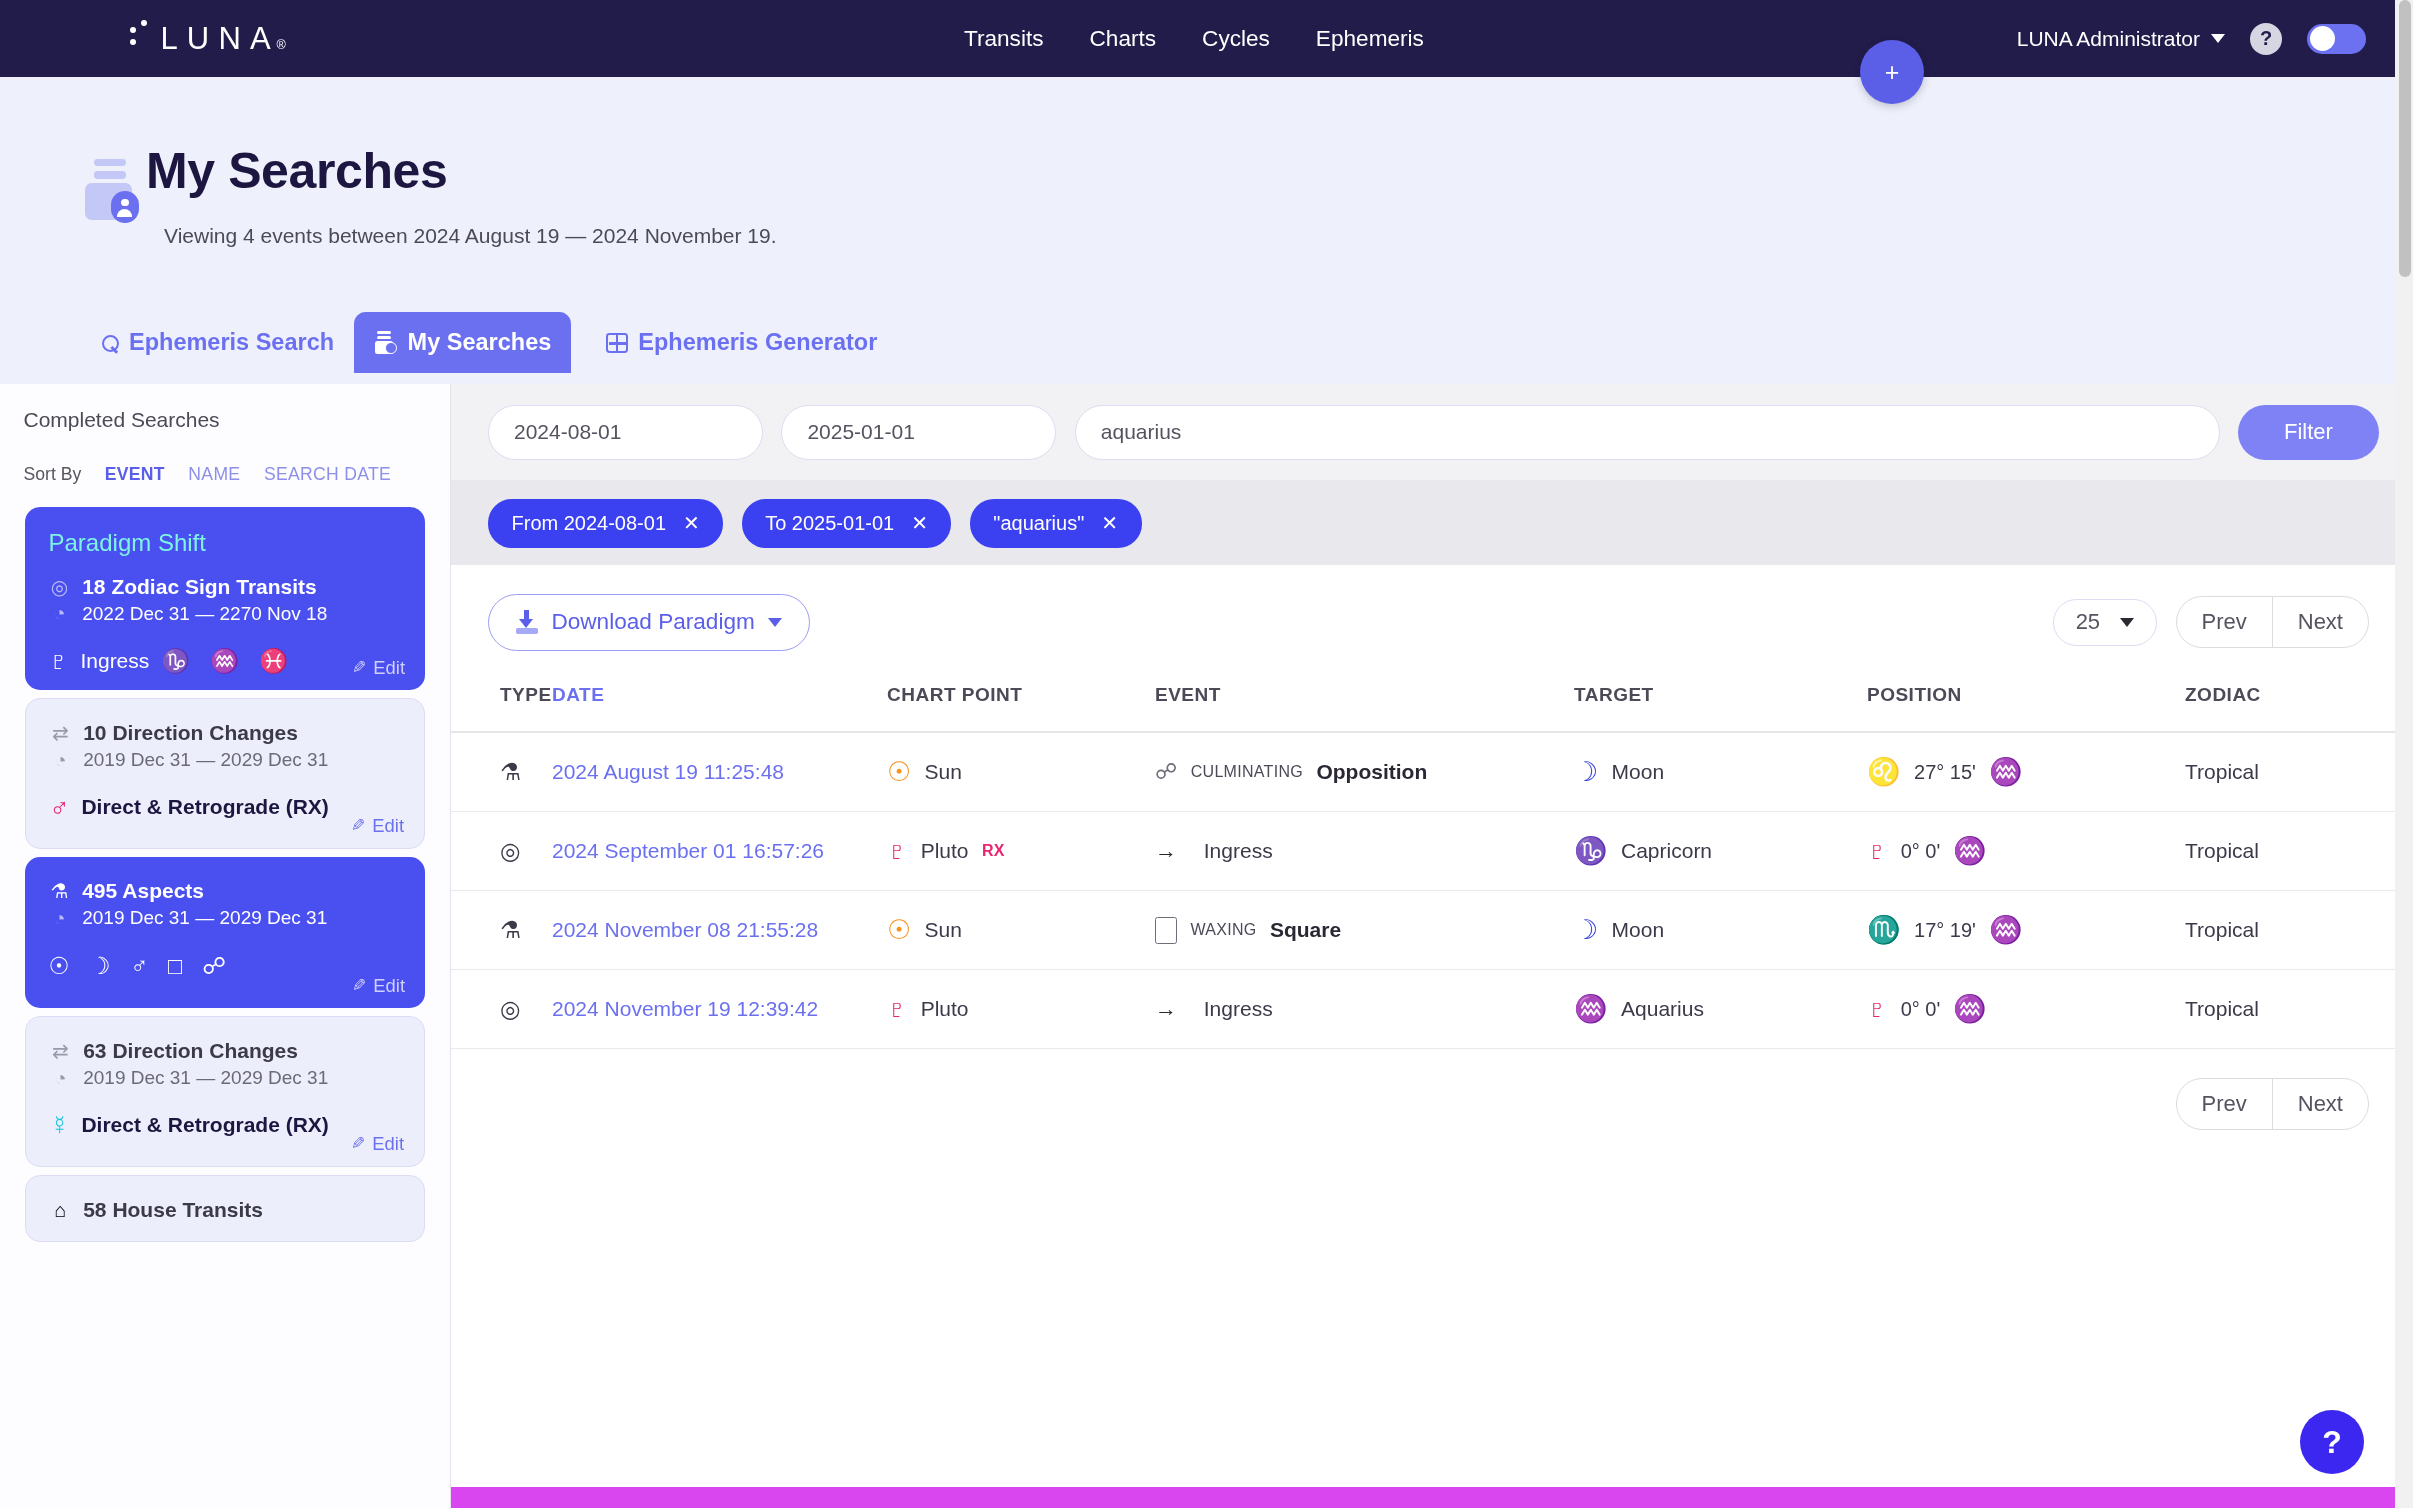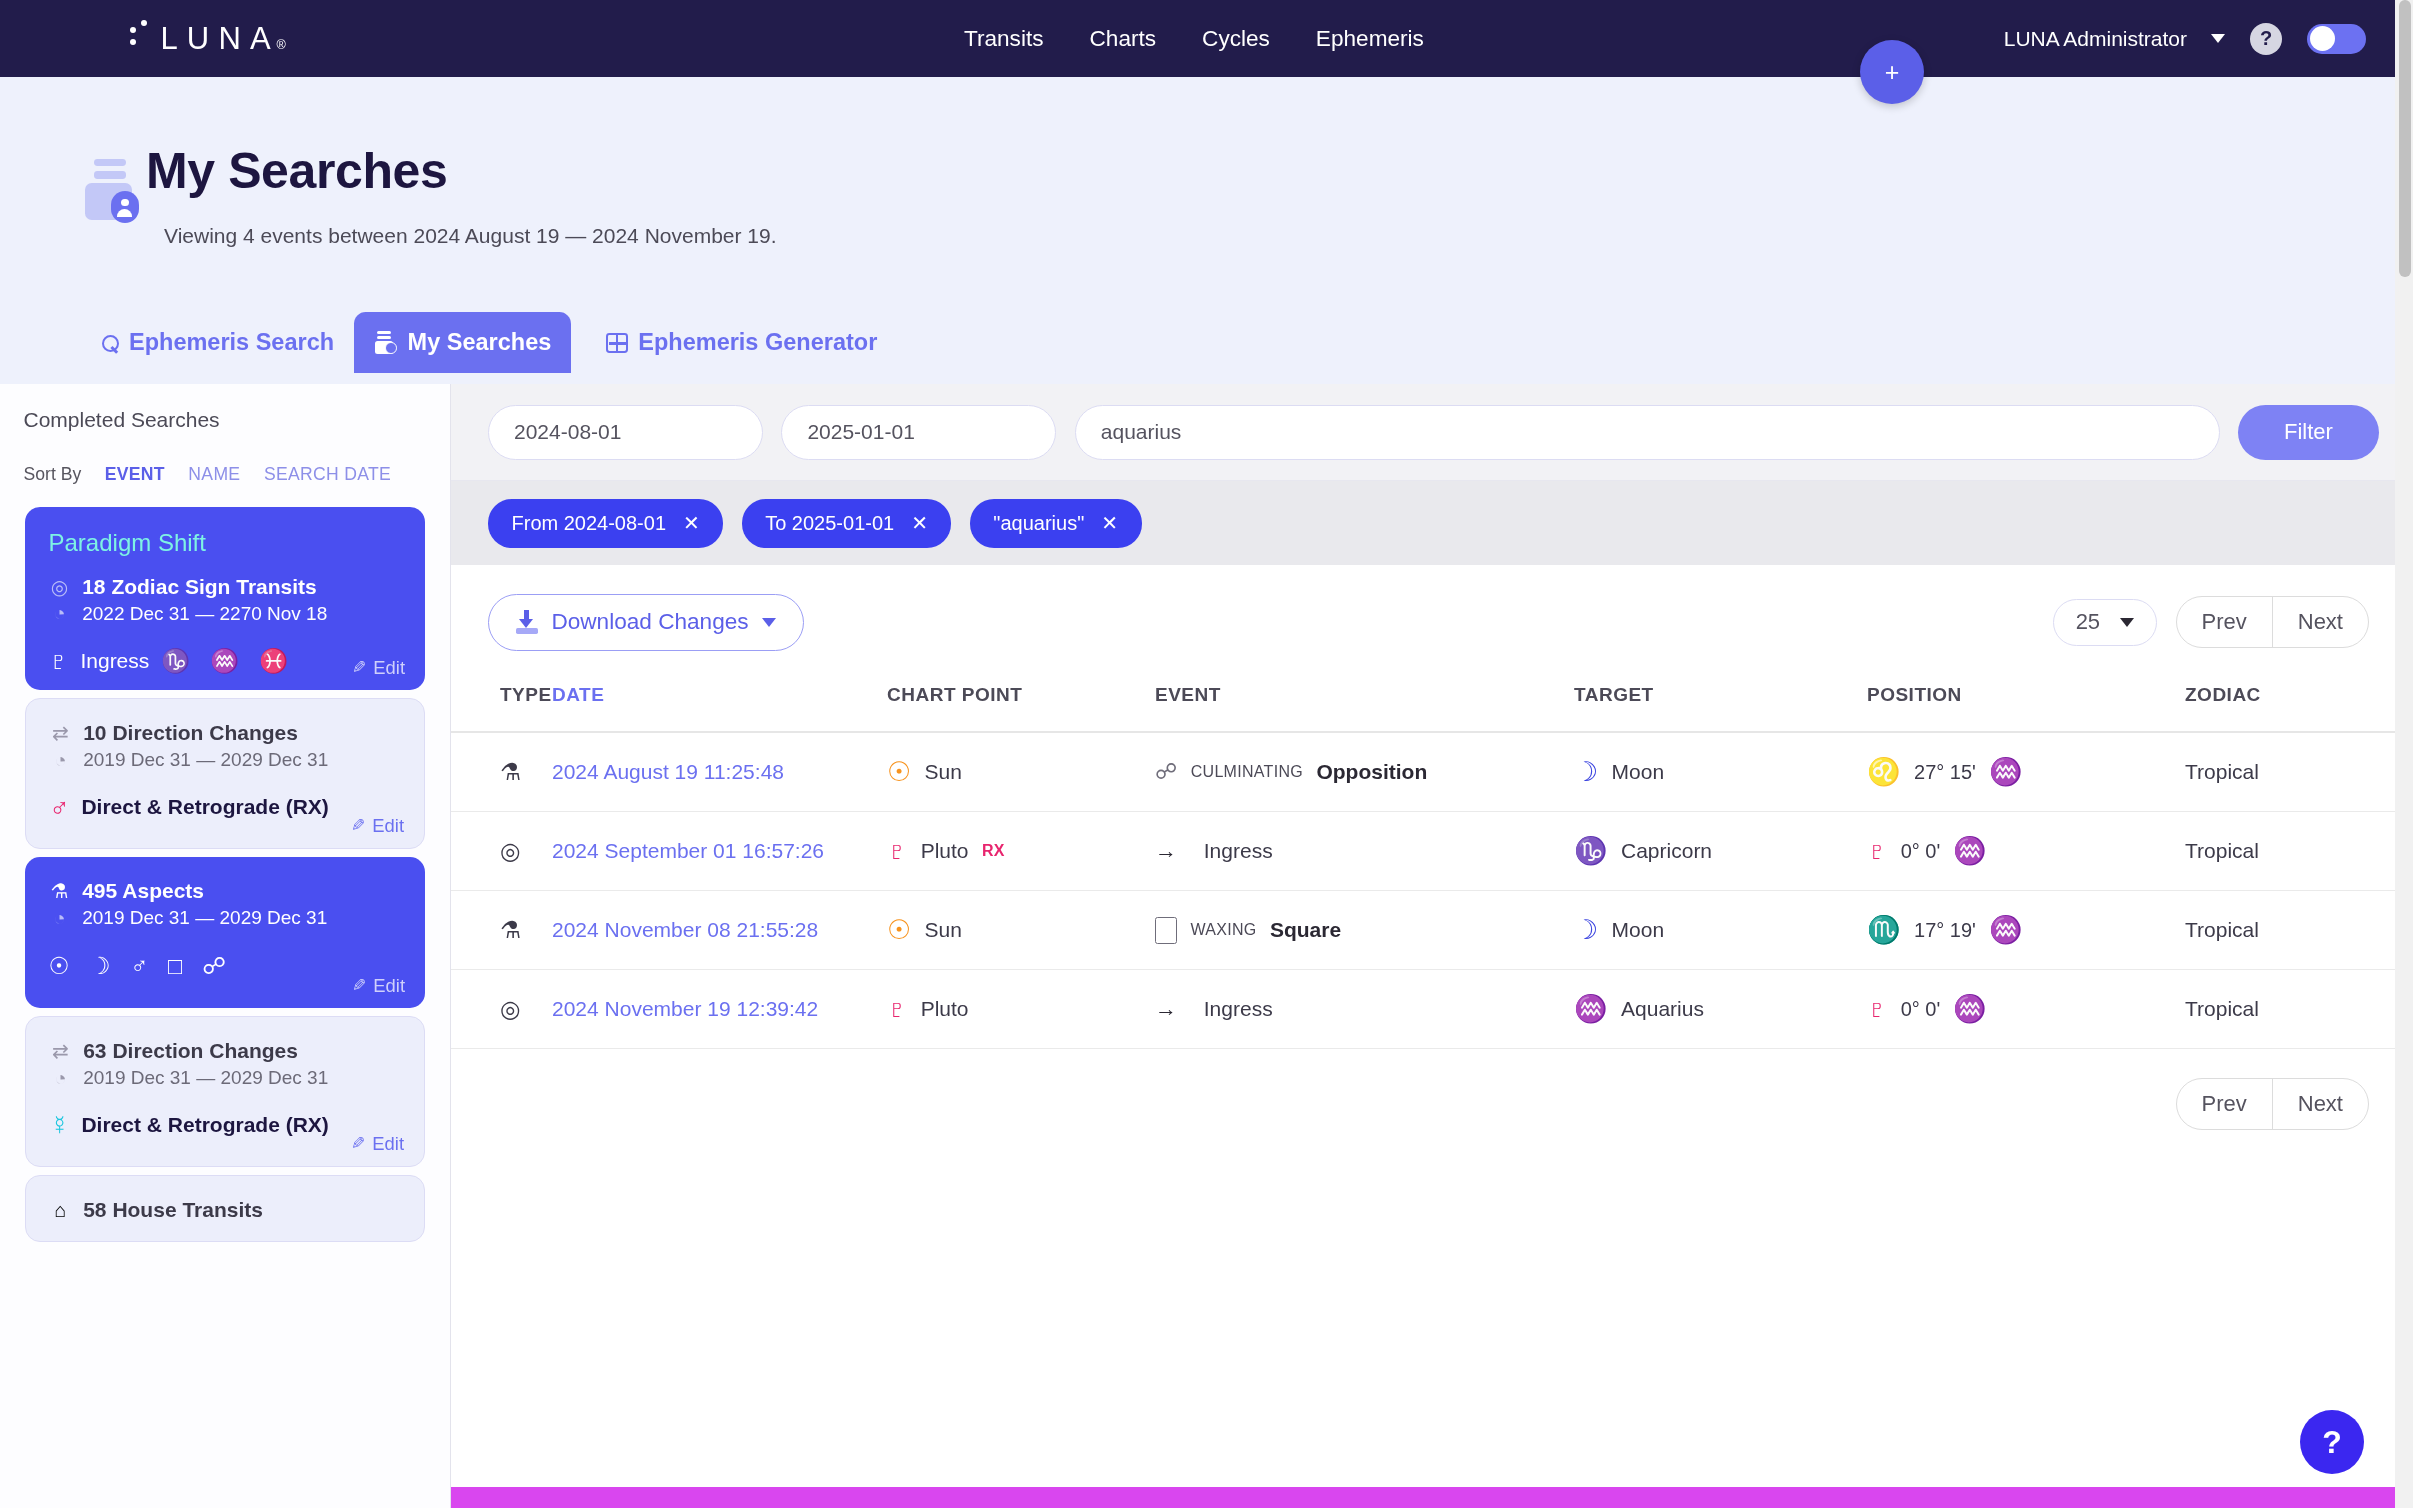--- a/index.html
+++ b/index.html
@@ -31,21 +31,21 @@
     position:absolute; left: 964px; top:0; height:77px;
     display:flex; align-items:center; gap:46px;
   }
   .navlinks a {
     color:#ffffff; text-decoration:none; font-size:22.6px; font-weight:400;
   }
 
   .nav-right {
     position:absolute; right: 47px; top:0; height:77px; display:flex; align-items:center; gap:25px;
   }
-  .user-menu { display:flex; align-items:center; gap:24px; color:#fff; font-size:21px; }
+  .user-menu { display:flex; align-items:center; gap:11px; color:#fff; font-size:21px; }
   .caret-down {
     width:0;height:0;border-left:7.5px solid transparent;border-right:7.5px solid transparent;
     border-top:9.2px solid #fff;
   }
   .help-circle {
     width:32px;height:32px;border-radius:50%;background:#d6d6e2;color:#221c4b;
     display:flex;align-items:center;justify-content:center;font-size:20px;font-weight:bold;
   }
   .toggle {
     width:59px;height:30px;border-radius:15px;background:#6c71f2;position:relative;
@@ -424,21 +424,21 @@
         </div>
       </div>
 
       <div class="tablewrap">
 
         <div class="table-tools">
           <div class="btn-dl">
             <span class="dl-icon">
                 <span class="dl-base"></span>
               </span>
-            <span>Download Changes</span>
+            <span>Download Paradigm</span>
             <span class="tri-down"></span>
           </div>
           <div class="pager">
             <div class="select-size">
               <span>25</span>
               <span class="tri-dark"></span>
             </div>
             <div class="prevnext">
               <div>Prev</div>
               <div>Next</div>

